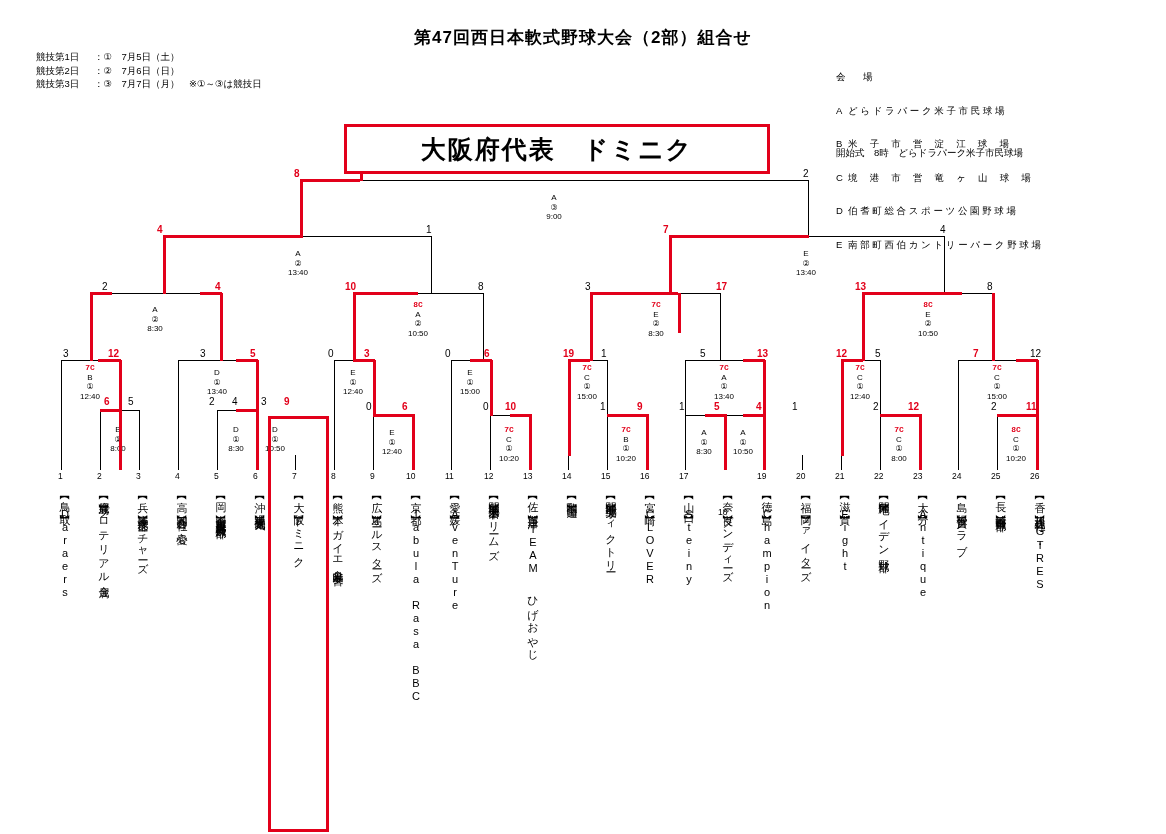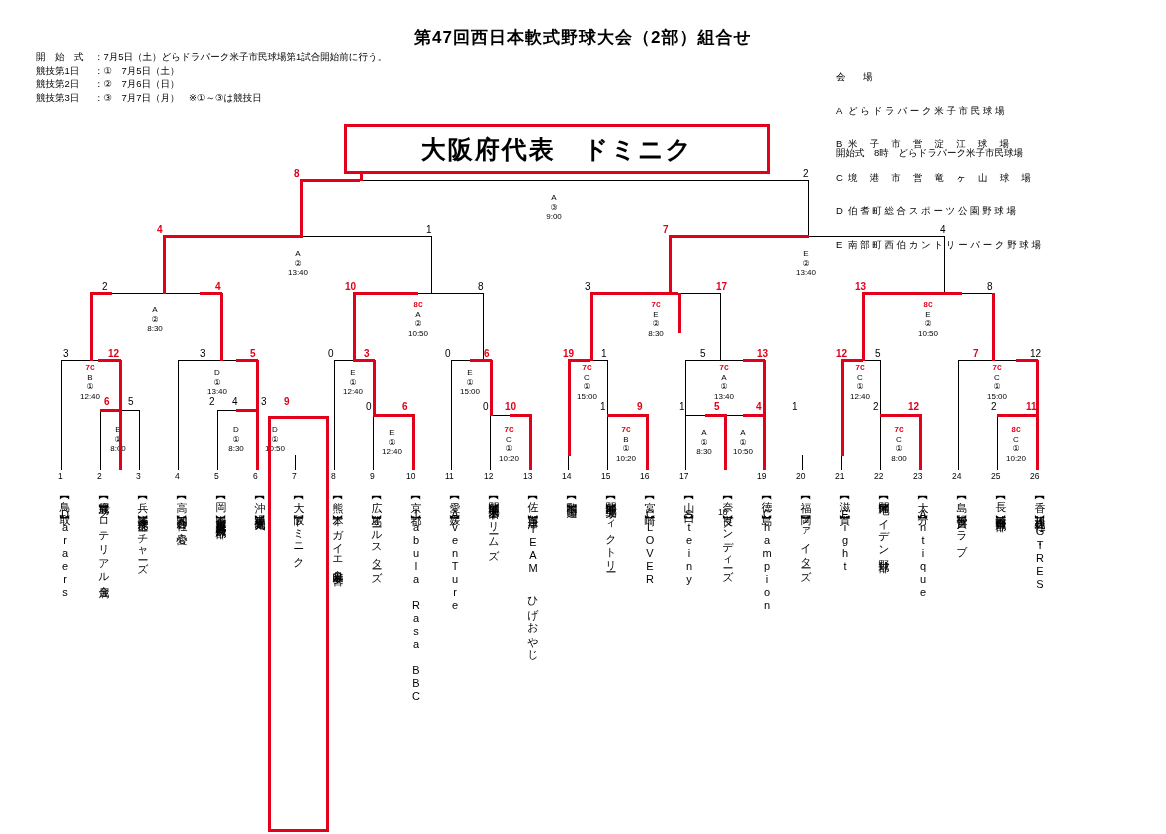--- a/index.html
+++ b/index.html
@@ -68,21 +68,20 @@
     z-index:30;
     background:transparent;
   }
 </style>
 </head>
 <body>
 
 <div class="abs" id="page-title">第47回西日本軟式野球大会（2部）組合せ</div>
 
 <div class="abs" id="info-left">
-  <div class="row"><span class="lbl">開　始　式</span>：<span>7月5日（土）どらドラパーク米子市民球場第1試合開始前に行う。</span></div>
   <div class="row"><span class="lbl">競技第1日</span>：<span>①　7月5日（土）</span></div>
   <div class="row"><span class="lbl">競技第2日</span>：<span>②　7月6日（日）</span></div>
   <div class="row"><span class="lbl">競技第3日</span>：<span>③　7月7日（月）　※①～③は競技日</span></div>
 </div>
 
 <div class="abs" id="venues">
   <div class="vrow vtitle">会　場</div>
   <div class="vrow"><span class="vk">A</span><span>ど ら ド ラ パ ー ク 米 子 市 民 球 場</span></div>
   <div class="vrow"><span class="vk">B</span><span>米 　子 　市 　営 　淀 　江 　球 　場</span></div>
   <div class="vrow"><span class="vk">C</span><span>境 　港 　市 　営 　竜 　ヶ 　山 　球 　場</span></div>

